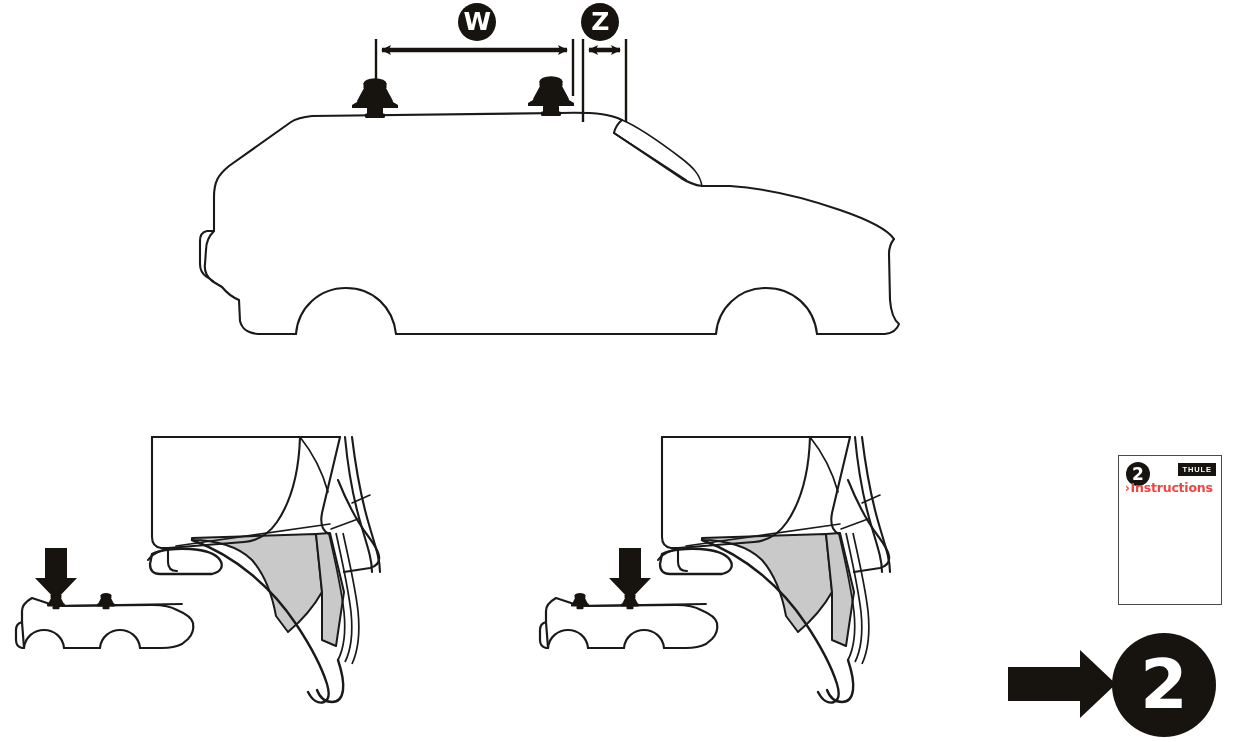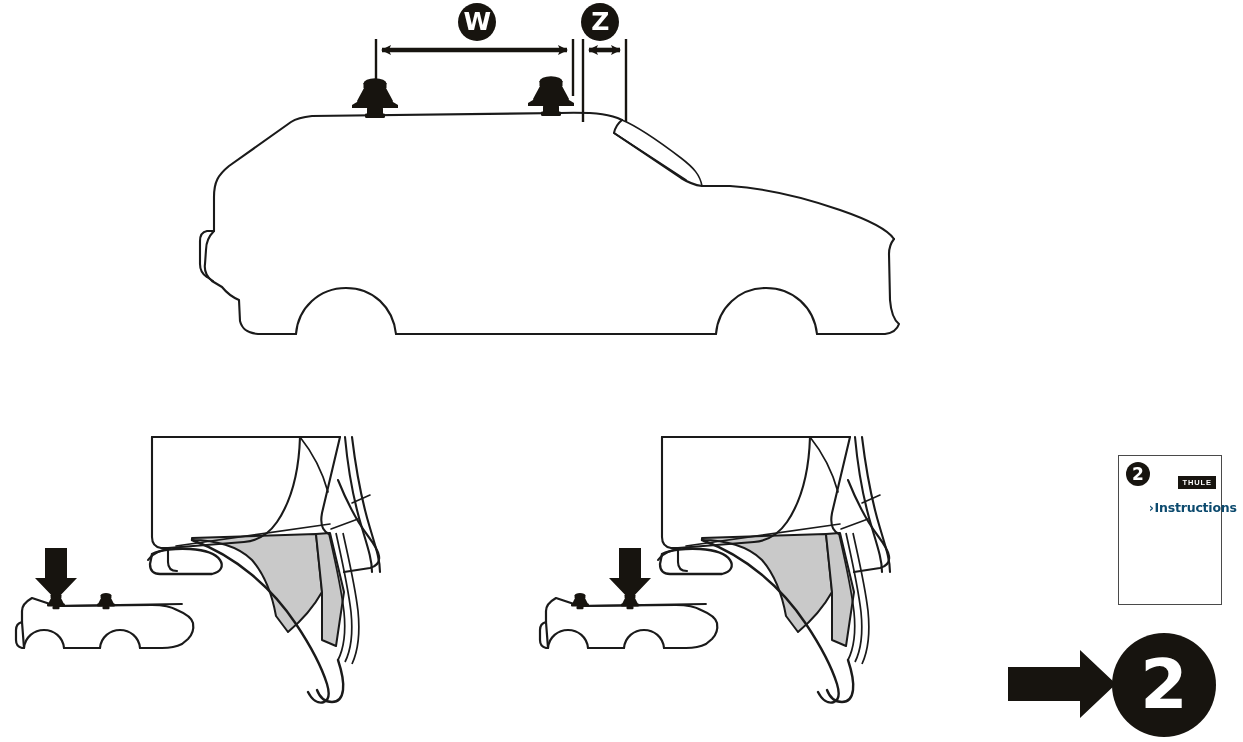--- a/index.html
+++ b/index.html
@@ -70,41 +70,40 @@
     color: #ffffff;
     font-family: "DejaVu Sans", sans-serif;
     font-weight: 700;
     font-size: 17px;
     line-height: 24px;
     text-align: center;
   }
   .thule-badge {
     position: absolute;
     right: 5px;
-    top: 20px;
+    top: 7px;
     background: #17140f;
     color: #ffffff;
     font-family: "Liberation Sans", sans-serif;
     font-weight: 700;
     font-size: 7.5px;
     letter-spacing: 0.9px;
     padding: 2.5px 4px 2.5px 5px;
     line-height: 1;
   }
   .card-link {
     position: absolute;
     left: 6px;
-    top: 44px;
+    top: 24px;
     font-family: "DejaVu Sans", sans-serif;
     font-weight: 700;
     font-size: 12.5px;
     letter-spacing: -0.2px;
     white-space: nowrap;
-    color: #0c4a6e;
-    margin-left: 24px;
+    color: #ef4444;
   }
   .card-link .chev {
     font-weight: 700;
     font-size: 11.5px;
     margin-right: 1px;
   }
   .card-art {
     position: absolute;
     left: 0;
     top: 52px;

